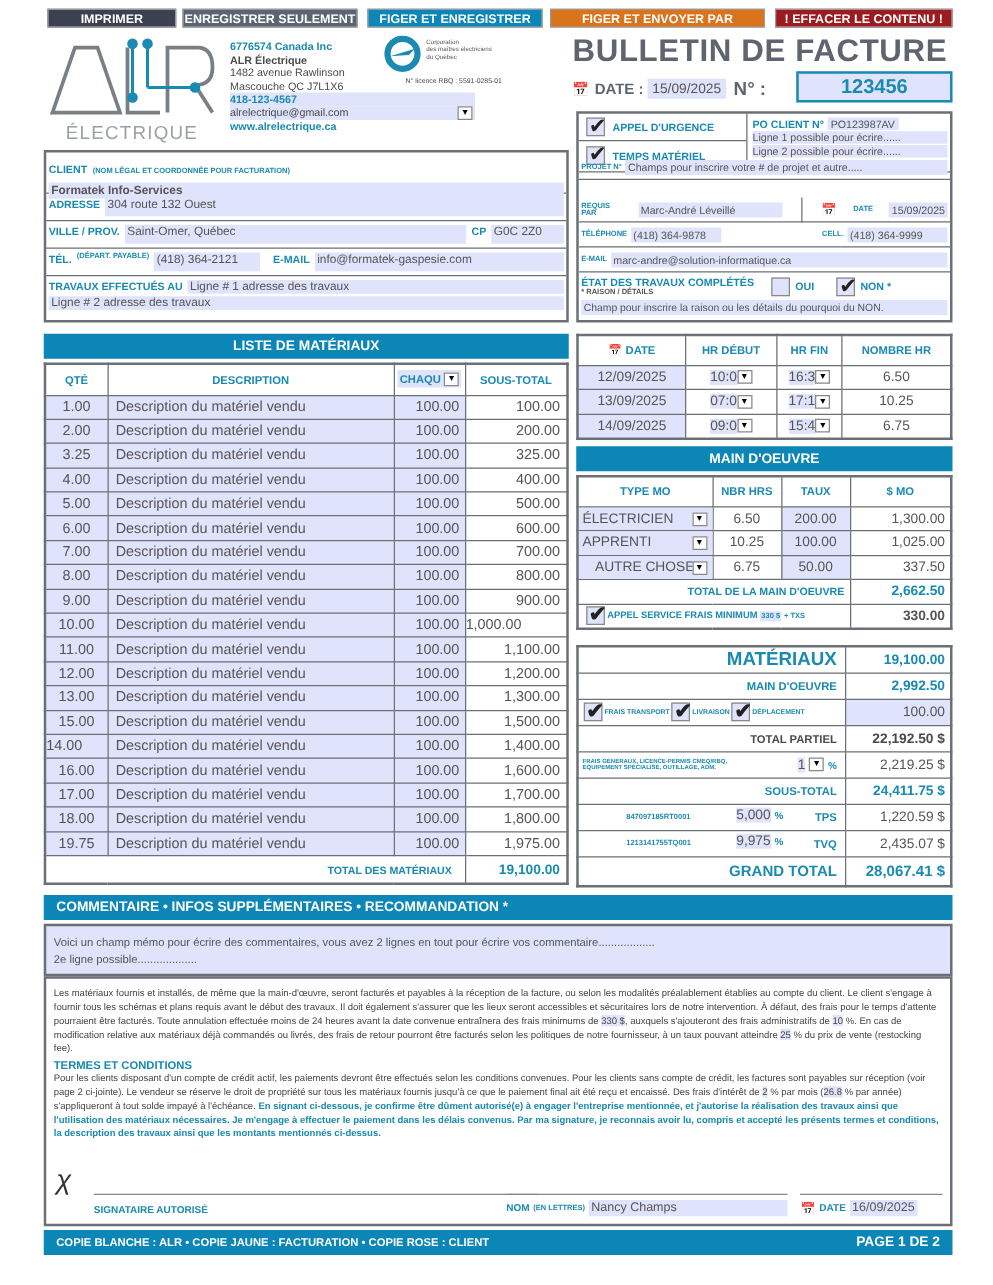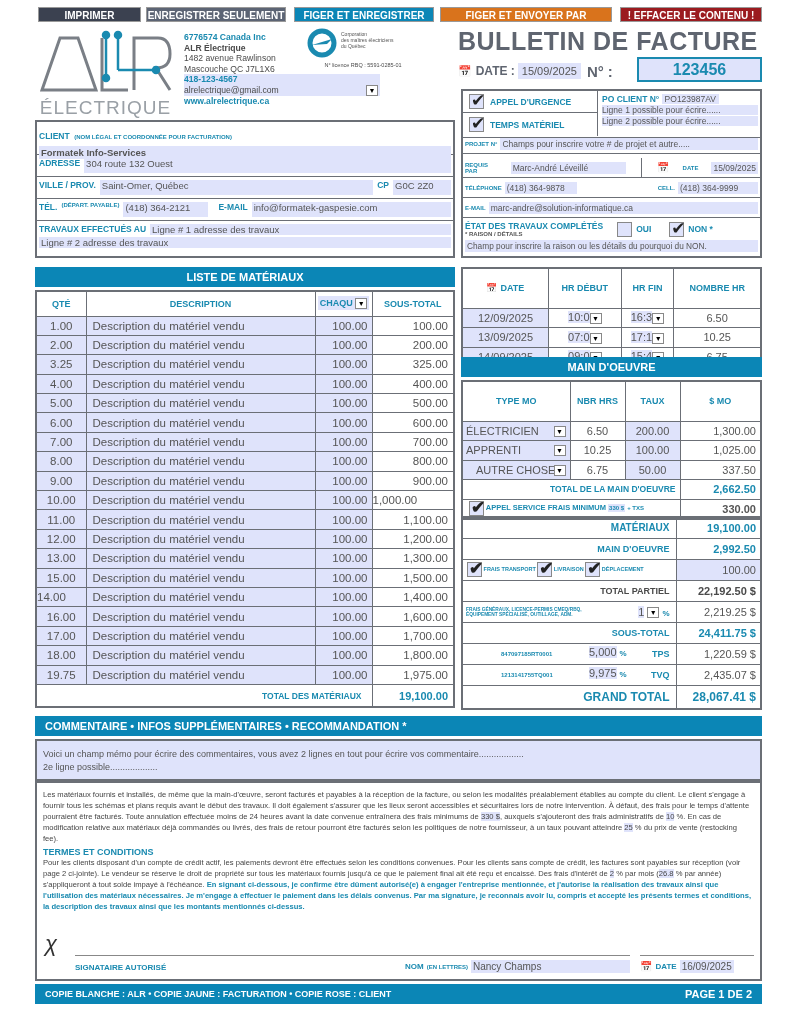--- a/index.html
+++ b/index.html
@@ -13,21 +13,21 @@
 .row{position:absolute;left:0;right:0;border-bottom:1.5px solid #6b6f76}
 .val{font-size:9.5px;color:#555}
 .chk{display:inline-block;width:15px;height:15px;border:1px solid #888;background:#dfe3fb;position:relative;vertical-align:middle}
 .chk.on::after{content:"\2714";position:absolute;left:1px;top:-5px;font-size:17px;color:#222}
 .hdr{position:absolute;background:#0b86b6;color:#fff;font-weight:bold;text-align:center}
 table{border-collapse:collapse}
 .mat td{border:1.5px solid #6b6f76;height:19.4px;font-size:11.5px;color:#555}
 .mat th{border:1.5px solid #6b6f76;height:25px;font-size:9px;color:#1a8ab0}
 .dd{display:inline-block;width:12px;height:11px;background:#fff;border:1px solid #888;font-size:7px;line-height:10px;text-align:center;color:#000;vertical-align:middle}
 .tt td{border:1.5px solid #6b6f76;font-size:11px;color:#555;height:19.5px}
-.tt th{border:1.5px solid #6b6f76;font-size:9px;color:#1a8ab0;height:40px}
+.tt th{border:1.5px solid #6b6f76;font-size:9px;color:#1a8ab0;height:24px}
 .tot td{border:1.5px solid #6b6f76;height:21px}
 .para{font-size:7.6px;line-height:11px;color:#444}
 .hl{background:#dfe3fb}
 </style>
 </head>
 <body>
 
 <div class="btn" style="left:38px;width:103px;background:#3b4150">IMPRIMER</div>
 <div class="btn" style="left:146px;width:140px;background:#5c6474">ENREGISTRER SEULEMENT</div>
 <div class="btn" style="left:294px;width:140px;background:#0b86b6">FIGER ET ENREGISTRER</div>
@@ -44,21 +44,21 @@
     <g stroke="#1a8ab0" stroke-width="2.5" fill="#1a8ab0">
       <line x1="68" y1="5" x2="68" y2="48"></line>
         <line x1="80" y1="5" x2="80" y2="40"></line>
         <line x1="80" y1="40" x2="118" y2="40"></line>
       <circle cx="68" cy="5" r="3"></circle>
         <circle cx="80" cy="5" r="3"></circle>
         <circle cx="68" cy="48" r="3"></circle>
         <circle cx="118" cy="40" r="3"></circle>
     </g>
   </svg>
-  <div style="color:#9aa0a6;font-size:19px;letter-spacing:1px;text-align:center;margin-top:-2px">ÉLECTRIQUE</div>
+  <div style="color:#9aa0a6;font-size:15px;letter-spacing:1px;text-align:center;margin-top:-2px">ÉLECTRIQUE</div>
 </div>
 
 <div class="abs" style="left:184px;top:32px;font-size:8.6px;line-height:10.6px;width:196px">
   <div style="color:#1a8ab0;font-weight:bold">6776574 Canada Inc</div>
   <div style="font-weight:bold">ALR Électrique</div>
   <div>1482 avenue Rawlinson</div>
   <div>Mascouche QC J7L1X6</div>
   <div class="fill" style="color:#1a8ab0;font-weight:bold">418-123-4567</div>
   <div class="fill" style="position:relative"><span>alrelectrique@gmail.com</span><span class="dd" style="position:absolute;right:2px;top:0">▼</span></div>
   <div style="color:#1a8ab0;font-weight:bold">www.alrelectrique.ca</div>
@@ -128,21 +128,21 @@
           <span class="chk on"></span>
           <span class="lbl">TEMPS MATÉRIEL</span>
         </div>
     </div>
     <div style="position:absolute;left:139px;top:3px;right:2px;font-size:8.5px">
       <div><span class="lbl">PO CLIENT N°</span> <span class="fill" style="font-weight:normal;color:#555;padding:0 3px">PO123987AV</span></div>
       <div class="fill" style="margin-top:1px;color:#555">Ligne 1 possible pour écrire......</div>
       <div class="fill" style="margin-top:1px;color:#555">Ligne 2 possible pour écrire......</div>
     </div>
   </div>
-  <div class="row" style="top:43px;height:20px;padding:2px;display:flex;gap:3px;align-items:center">
+  <div class="row" style="top:33px;height:20px;padding:2px;display:flex;gap:3px;align-items:center">
     <span class="sm">PROJET N°</span>
       <span class="fill val" style="flex:1;font-size:8.5px;padding:1px 2px">Champs pour inscrire votre # de projet et autre.....</span>
   </div>
   <div class="row" style="top:67px;height:20px;padding:2px;display:flex;gap:13px;align-items:center">
     <span class="sm">REQUIS PAR</span>
       <span class="fill val" style="width:130px;font-size:8.5px;padding:1px 2px">Marc-André Léveillé</span>
     <span style="border-left:1.5px solid #6b6f76;height:20px;margin:0 2px"></span>
     <span style="color:#1a8ab0;font-size:10px">📅</span>
       <span class="sm">DATE</span>
       <span class="fill val" style="flex:1;font-size:8.5px;padding:1px 2px">15/09/2025</span>
@@ -375,21 +375,21 @@
     <tr>
         <td colspan="3" style="padding-left:6px;font-size:7.5px;color:#1a8ab0;font-weight:bold"><span class="chk on"></span> <span>APPEL SERVICE FRAIS MINIMUM</span> <span class="fill" style="font-size:6px;padding:1px">330 $</span> <span style="font-size:6px">+ TXS</span></td>
         <td style="text-align:right;padding-right:4px;font-weight:bold">330.00</td>
       </tr>
   </tfoot>
 </table>
 
 <table class="tot abs" style="left:461px;top:516px;width:301px;border:2px solid #6b6f76;font-size:11px">
   <tbody>
       <tr>
-        <td style="text-align:right;padding-right:6px;font-size:10px;color:#1a8ab0;font-weight:bold">MATÉRIAUX</td>
+        <td style="text-align:right;padding-right:6px;font-size:15px;color:#1a8ab0;font-weight:bold">MATÉRIAUX</td>
         <td style="width:85px;text-align:right;padding-right:4px;color:#1a8ab0;font-weight:bold">19,100.00</td>
       </tr>
   <tr>
         <td style="text-align:right;padding-right:6px;font-size:9px;color:#1a8ab0;font-weight:bold">MAIN D'OEUVRE</td>
         <td style="text-align:right;padding-right:4px;color:#1a8ab0;font-weight:bold">2,992.50</td>
       </tr>
   <tr>
         <td style="font-size:5.5px;color:#1a8ab0;font-weight:bold;padding-left:4px"><span class="chk on"></span> <span>FRAIS TRANSPORT</span> <span class="chk on"></span> <span>LIVRAISON</span> <span class="chk on"></span> <span>DÉPLACEMENT</span></td>
         <td class="fill" style="text-align:right;padding-right:4px;color:#555">100.00</td>
       </tr>

